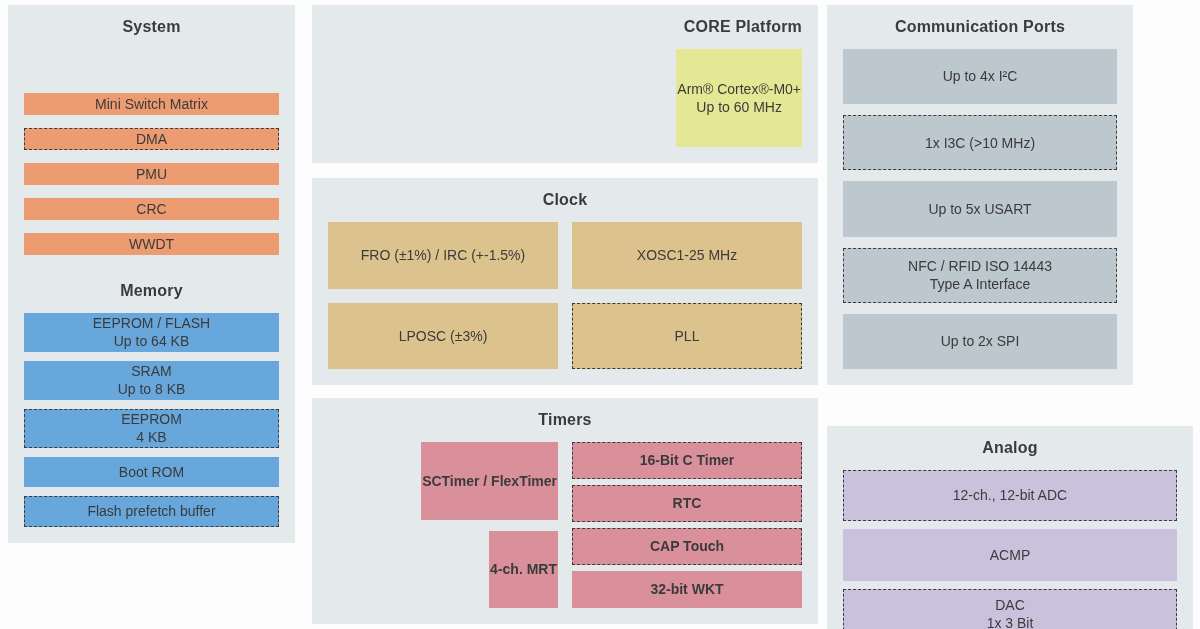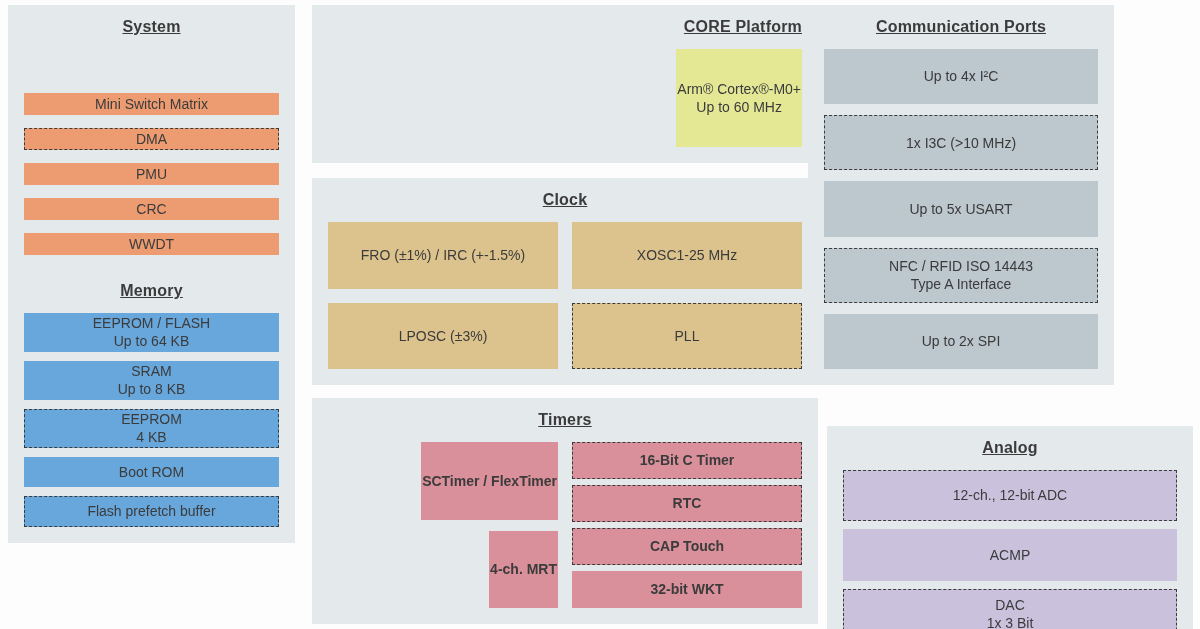--- a/index.html
+++ b/index.html
@@ -20,21 +20,20 @@
     padding: 10px 16px 16px 16px;
   }
   .panel-title {
     flex: 0 0 auto;
     text-align: center;
     font-weight: bold;
     font-size: 16px;
     line-height: 20px;
     margin: 2px 0 12px 0;
     letter-spacing: 0.2px;
-    text-decoration: underline;
   }
   .blocks {
     flex: 1 1 auto;
     display: flex;
     flex-direction: column;
     min-height: 0;
   }
   .block {
     flex: 1 1 0;
     background: var(--block-color, #cccccc);
@@ -48,21 +47,21 @@
   }
   .block-label { white-space: pre-line; }
   .block.dashed { border: 1.5px dashed #3b3b3c; }
 
   
   .panel-system  { left: 8px;   top: 5px;   width: 287px; height: 266px; }
   .panel-memory  { left: 8px;   top: 269px; width: 287px; height: 274px; }
   .panel-core    { left: 312px; top: 5px;   width: 506px; height: 158px; align-items: flex-end; }
   .panel-clock   { left: 312px; top: 178px; width: 506px; height: 207px; }
   .panel-timers  { left: 312px; top: 398px; width: 506px; height: 226px; }
-  .panel-comm    { left: 808px; top: 5px;   width: 306px; height: 380px; }
+  .panel-comm    { left: 827px; top: 5px;   width: 306px; height: 380px; }
   .panel-analog  { left: 827px; top: 394px; width: 366px; height: 230px; margin-top: 32px; }
 
   
   .panel-system .blocks { gap: 13px; margin-top: 44px; }
   .panel-memory .blocks { gap: 9px; }
   .panel-core   .blocks { gap: 0; }
   .panel-comm   .blocks { gap: 11px; justify-content: space-between; }
   .panel-analog .blocks { gap: 8px; }
 
   .clock-grid {

